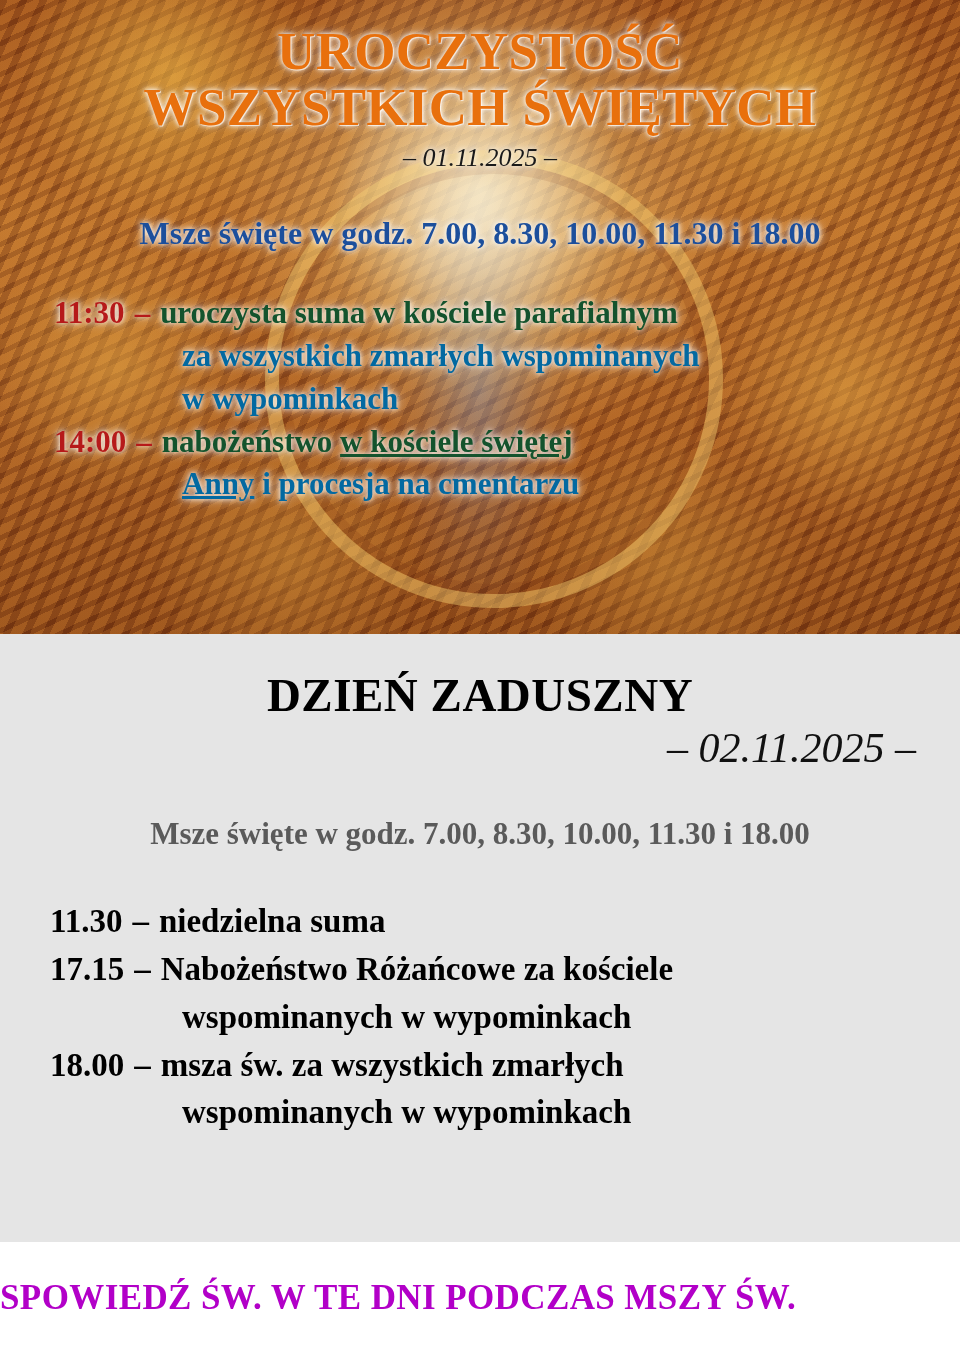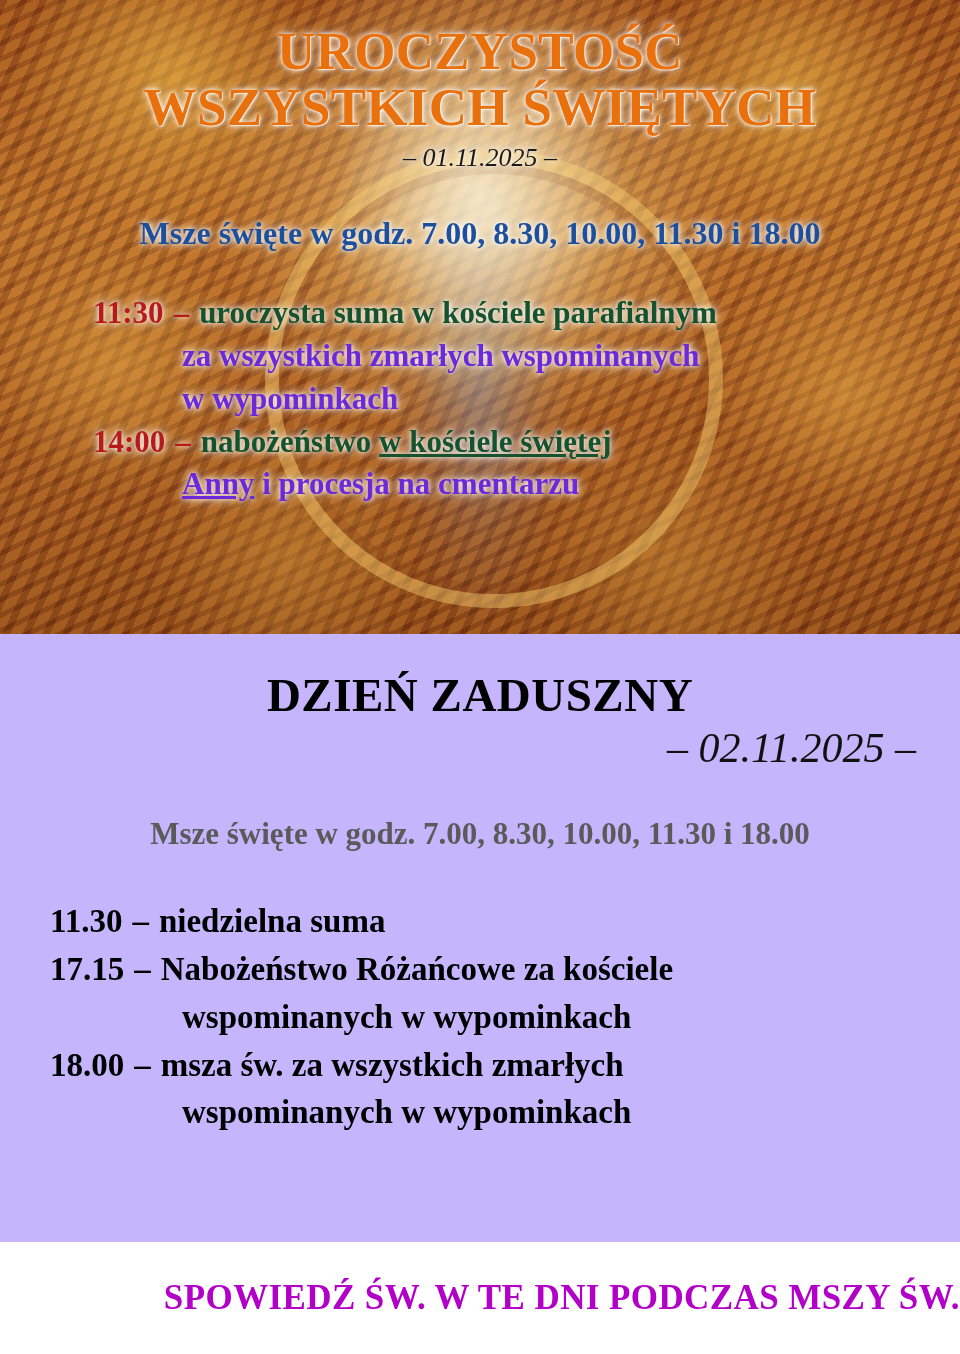--- a/index.html
+++ b/index.html
@@ -103,45 +103,44 @@
     margin-top: 40px;
     font-size: 31px;
     font-weight: bold;
     line-height: 1.38;
     padding-left: 14px;
   }
   .sched-top .row {
     display: flex;
     align-items: flex-start;
     text-shadow: 0 0 5px rgba(255,255,255,0.95), 0 0 11px rgba(255,255,255,0.9);
-    margin-left: 39px;
   }
   .sched-top .time {
     color: #b61a1a;
     white-space: nowrap;
     flex: 0 0 auto;
   }
   .sched-top .dash {
     color: #b61a1a;
     padding: 0 10px;
     flex: 0 0 auto;
   }
   .sched-top .desc {
     color: #14532d;
   }
   .sched-top .cont {
-    color: #6d28d9;
+    color: #0369a1;
     margin-left: 128px;
     text-shadow: 0 0 5px rgba(255,255,255,0.95), 0 0 11px rgba(255,255,255,0.9);
   }
   .sched-top .u { text-decoration: underline; }
 
   
   .section-mid {
-    background: #c4b5fd;
+    background: #e5e5e5;
     flex: 1 1 auto;
     padding: 34px 44px 0 44px;
     position: relative;
   }
   .title-mid {
     text-align: center;
     font-weight: bold;
     font-size: 47px;
     color: #000000;
     letter-spacing: 0.5px;
@@ -177,21 +176,21 @@
   .sched-mid .desc { }
   .sched-mid .cont { margin-left: 132px; }
 
   
   .section-bottom {
     background: #ffffff;
     flex: 0 0 auto;
     height: 112px;
     display: flex;
     align-items: center;
-    justify-content: flex-end;
+    justify-content: flex-start;
   }
   .confession {
     color: #b200c8;
     font-weight: bold;
     font-size: 35px;
     text-align: center;
     letter-spacing: 0.4px;
   }
 </style>
 </head>

